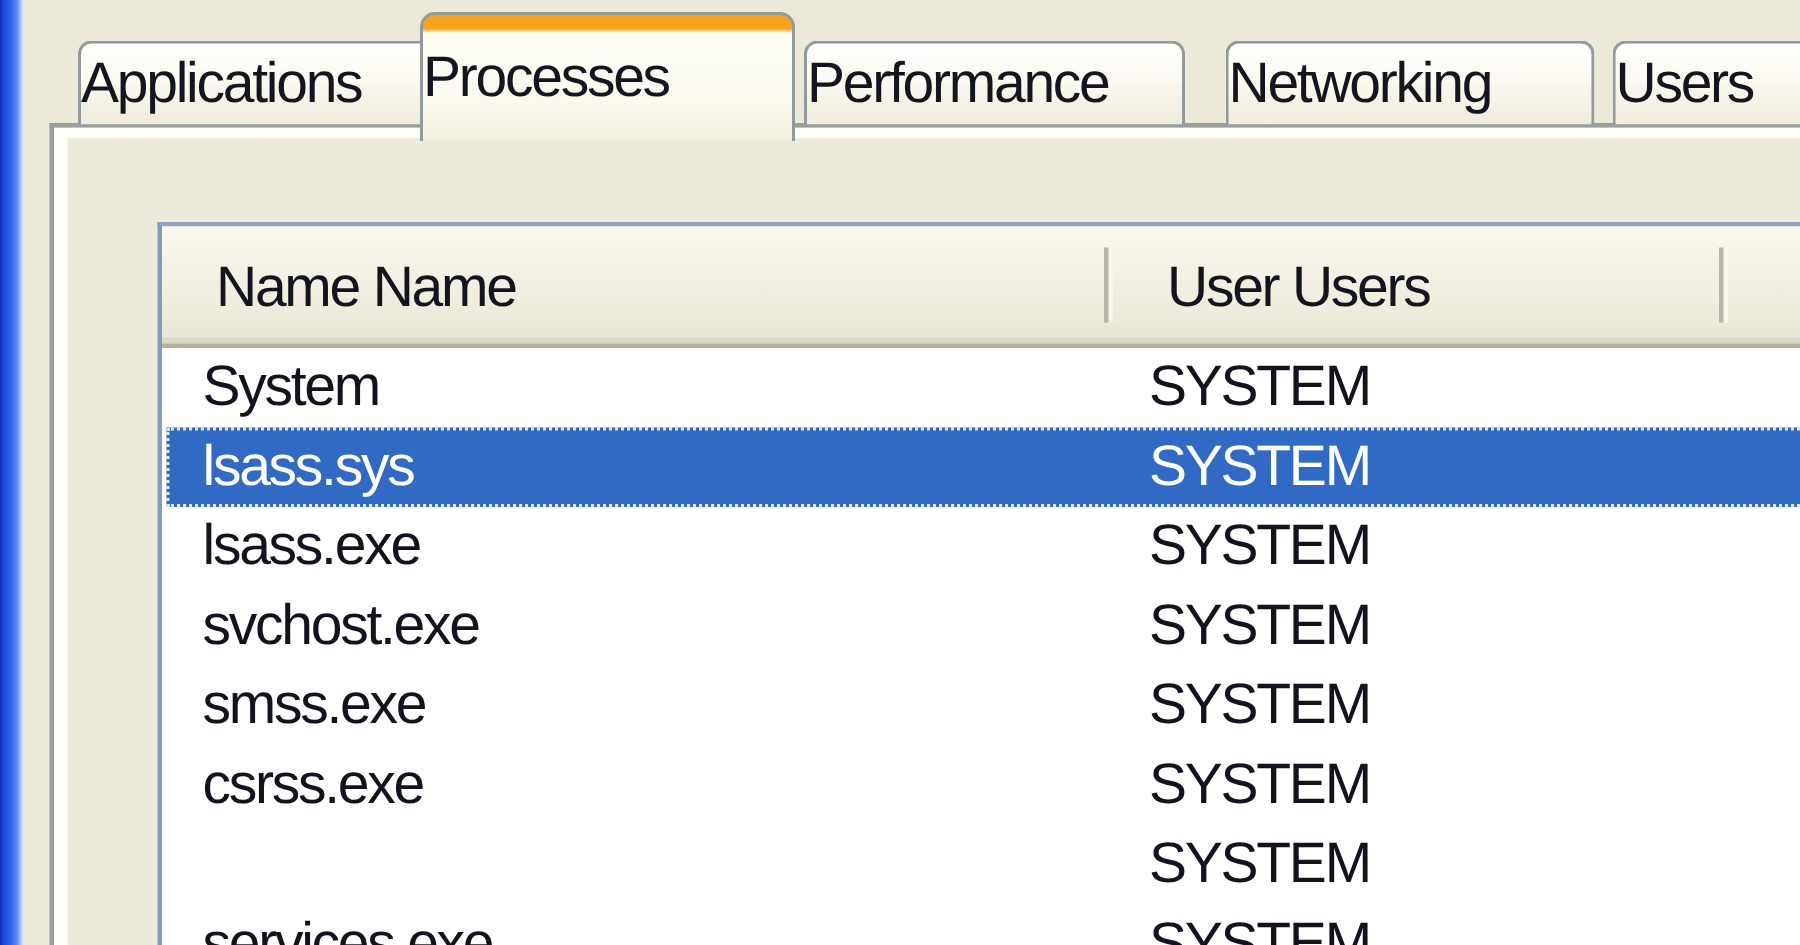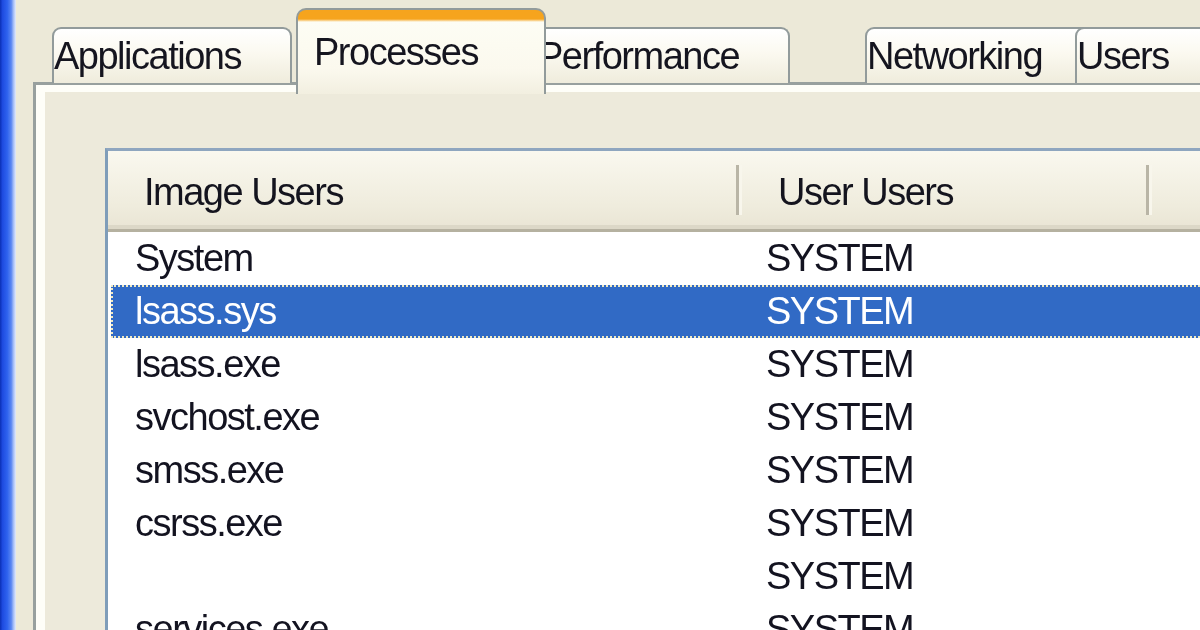--- a/index.html
+++ b/index.html
@@ -50,23 +50,23 @@
   .tab.active {
     top: 8px; height: 86px;
     line-height: 84px;
     z-index: 3;
     background: linear-gradient(to bottom,
       var(--accent, #F6A41D) 0px, var(--accent, #F6A41D) 9px,
       #FDFDF4 12px, #FBF9EE 70%, #F2EFE0 100%);
     border-radius: 10px 10px 0 0;
   }
   .tab-applications { left: 52px;  width: 240px; }
-  .tab-processes   { left: 296px; width: 250px; padding-left: 16px; }
+  .tab-processes   { left: 280px; width: 250px; }
   .tab-performance { left: 536px; width: 254px; }
-  .tab-networking  { left: 817px; width: 246px; margin-left: 48px; }
+  .tab-networking  { left: 817px; width: 246px; }
   .tab-users       { left: 1075px; width: 185px; }
 
   
   .listview {
     position: absolute; left: 105px; top: 148px; right: -8px; bottom: -8px;
     background: #FFFFFF;
     border-top: 3px solid #8FA6BF;
     border-left: 3px solid #7F9DB9;
     z-index: 2;
   }
@@ -123,21 +123,21 @@
     <div class="tab tab-processes active">Processes</div>
     <div class="tab tab-performance">Performance</div>
     <div class="tab tab-networking">Networking</div>
     <div class="tab tab-users">Users</div>
   </div>
 
   <div class="page"></div>
 
   <div class="listview">
     <div class="lv-header">
-      <div class="col-header c-image">Image Users</div>
+      <div class="col-header c-image">Name Name</div>
       <div class="col-sep s1"></div>
       <div class="col-header c-user">User Users</div>
       <div class="col-sep s2"></div>
     </div>
     <div class="lv-rows">
   <div class="lv-row">
     <span class="cell c-image">System</span>
     <span class="cell c-user">SYSTEM</span>
   </div>
 

